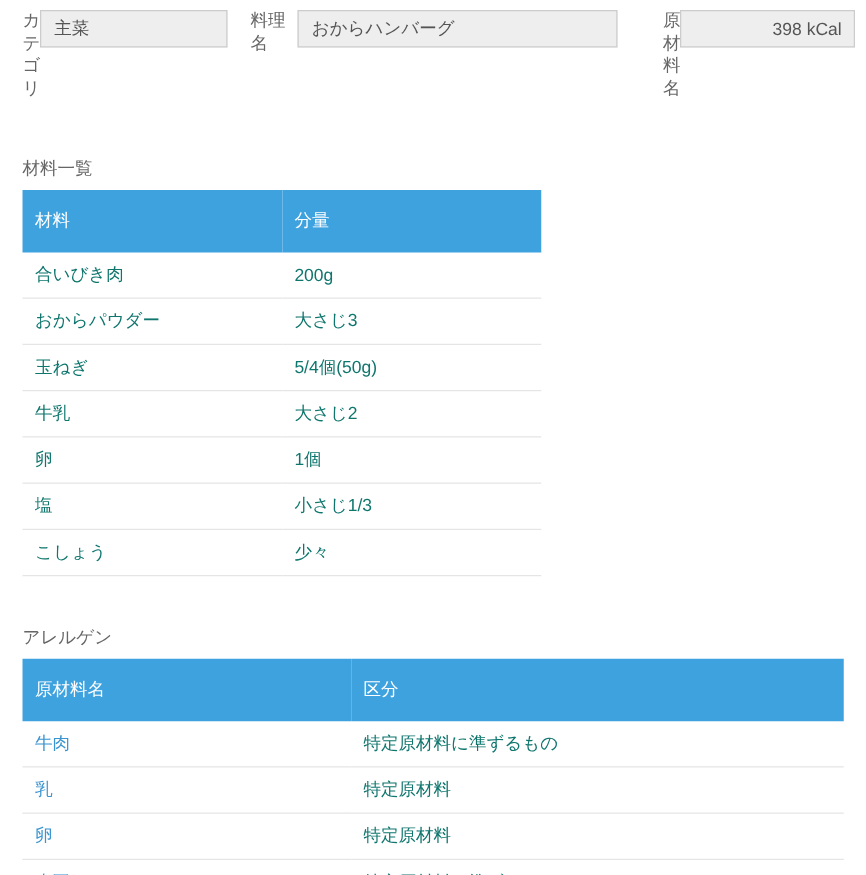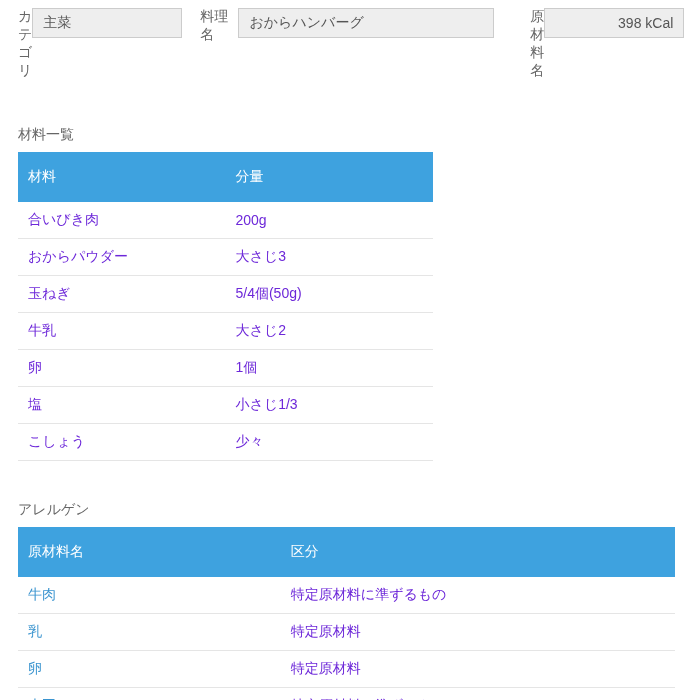--- a/index.html
+++ b/index.html
@@ -51,21 +51,21 @@
       background: #3ea2df;
       color: #fff;
       font-weight: normal;
       text-align: left;
       padding: 16px 10px;
       font-size: 14px;
     }
     tbody td {
       padding: 9px 10px;
       border-bottom: 1px solid #e5e5e5;
-      color: #6d28d9;
+      color: #0f766e;
       font-size: 14px;
     }
     .link-cell { color: #3a94cf; cursor: pointer; }
     .section-block { margin-bottom: 30px; }
   </style>
 </head>
 <body>
 
 <div class="top-fields">
   <div class="field-group">

